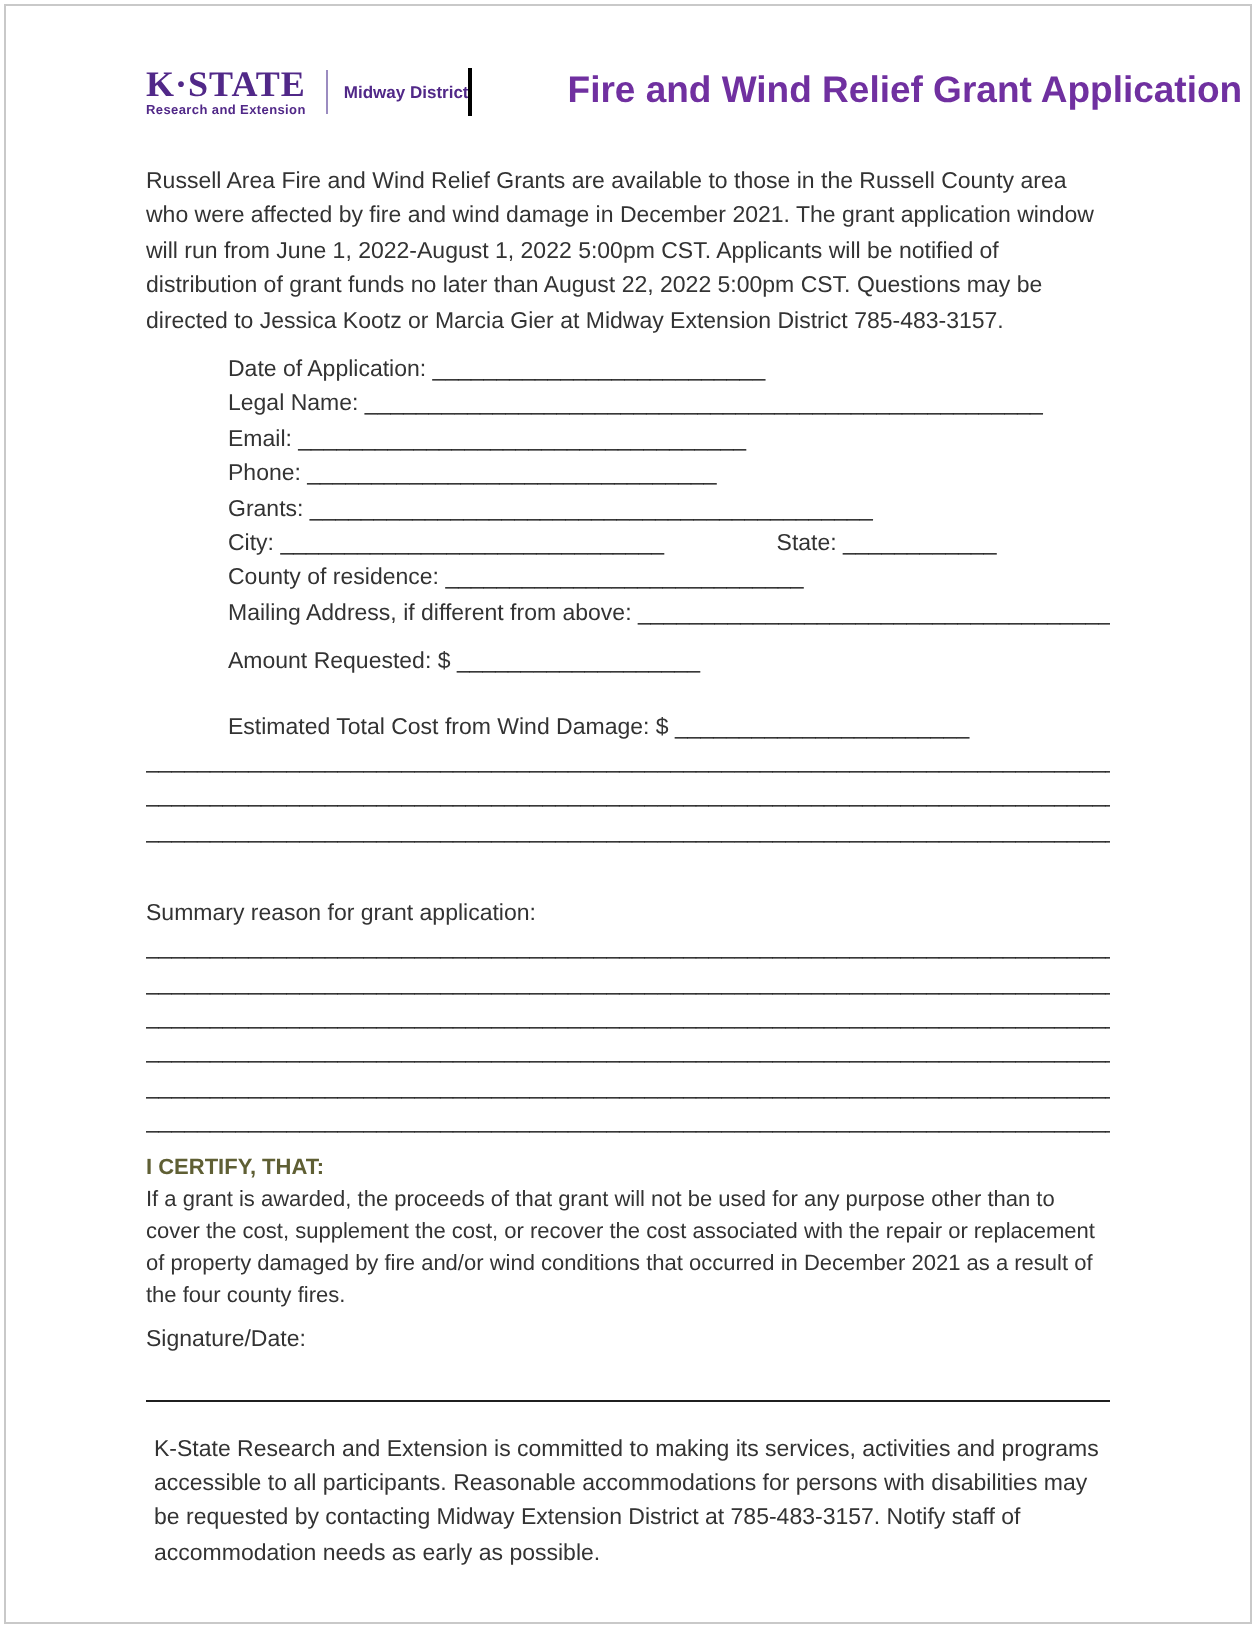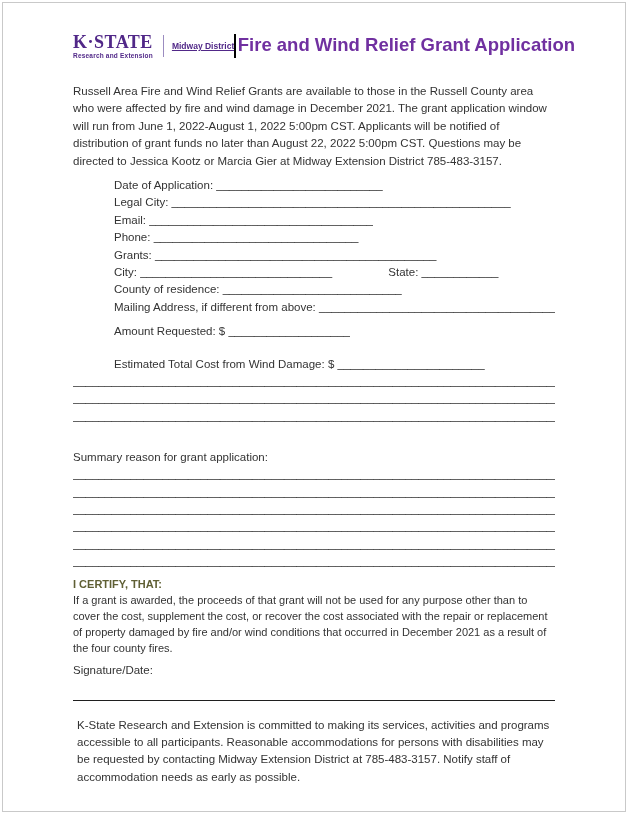--- a/index.html
+++ b/index.html
@@ -12,34 +12,34 @@
   .page {
     position: absolute; left: 2px; top: 2px;
     width: 624px; height: 810px;
     border: 1px solid #c9c9c9;
     background: #ffffff;
     padding: 30px 70px 0 70px;
     overflow: hidden;
   }
   
   .hdr { display: flex; justify-content: space-between; align-items: flex-start; height: 30px; }
-  .logo { display: flex; align-items: center; }
+  .logo { display: flex; align-items: center; text-align: right; }
   .logo-left { display: flex; flex-direction: column; }
   .brand {
     font-family: "Liberation Serif", serif;
     font-weight: bold; font-size: 18px; line-height: 18px;
     color: #512888; letter-spacing: 0.5px; white-space: nowrap;
   }
   .brand-sub {
     font-size: 6.5px; font-weight: bold; color: #512888;
     letter-spacing: 0.2px; margin-top: 1px; white-space: nowrap;
   }
   .logo-divider { width: 1px; height: 22px; background: #9b8cc0; margin: 0 8px 0 10px; }
-  .district { font-size: 8.5px; font-weight: bold; color: #512888; white-space: nowrap; text-decoration: underline; }
-  .title-wrap { display: flex; align-items: flex-start; }
+  .district { font-size: 8.5px; font-weight: bold; color: #512888; white-space: nowrap; }
+  .title-wrap { display: flex; align-items: flex-start; gap: 46px; }
   .caret { width: 1.5px; height: 24px; background: #000; margin-right: 2px; margin-top: 1px; }
   .doc-title {
     margin: 0; font-size: 18.5px; font-weight: bold; color: #7030a0;
     line-height: 24px; white-space: nowrap;
   }
   
   .intro { margin: 20px 0 0 0; font-size: 11.5px; line-height: 17.4px; }
   .fields { margin-top: 7px; }
   .field-row { font-size: 11.5px; line-height: 17.4px; white-space: nowrap; overflow: hidden; }
   .field-row .lbl { color: #333; padding-left: 41px; }
@@ -85,21 +85,21 @@
   </div>
 
   <p class="intro">Russell Area Fire and Wind Relief Grants are available to those in the Russell County area who were affected by fire and wind damage in December 2021.  The grant application window will run from June 1, 2022-August 1, 2022 5:00pm CST.  Applicants will be notified of distribution of grant funds no later than August 22, 2022 5:00pm CST. Questions may be directed to Jessica Kootz or Marcia Gier at Midway Extension District 785-483-3157.</p>
 
   <div class="fields">
     <div class="field-row">
       <span class="lbl">Date of Application:</span>
       <span class="blank">__________________________</span>
     </div>
     <div class="field-row">
-      <span class="lbl">Legal City:</span>
+      <span class="lbl">Legal Name:</span>
       <span class="blank">_____________________________________________________</span>
     </div>
     <div class="field-row">
       <span class="lbl">Email:</span>
       <span class="blank">___________________________________</span>
     </div>
     <div class="field-row">
       <span class="lbl">Phone:</span>
       <span class="blank">________________________________</span>
     </div>

